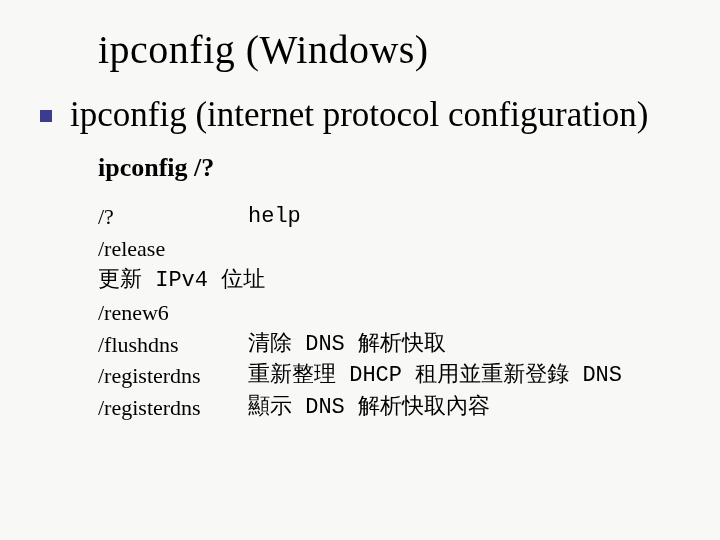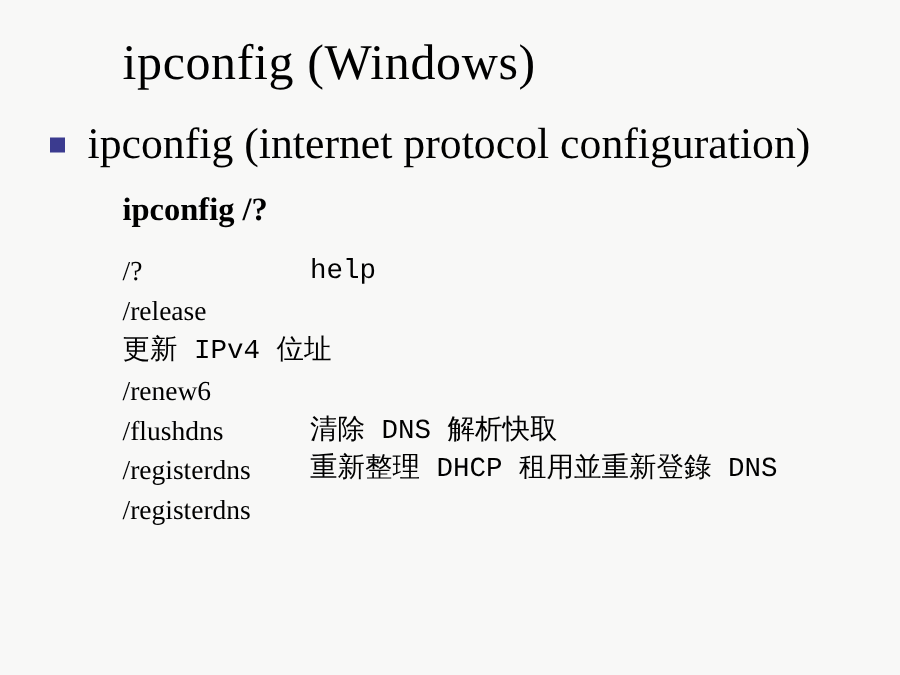--- a/index.html
+++ b/index.html
@@ -101,16 +101,17 @@
     <div class="opt-row">
       <span class="opt-flag">/flushdns</span>
       <span class="opt-desc">清除 DNS 解析快取</span>
     </div>
     <div class="opt-row">
       <span class="opt-flag">/registerdns</span>
       <span class="opt-desc">重新整理 DHCP 租用並重新登錄 DNS</span>
     </div>
     <div class="opt-row">
       <span class="opt-flag">/registerdns</span>
+      <span class="opt-desc">顯示 DNS 解析快取內容</span>
     </div>
   </div>
 
 </div>
 
 </body></html>

